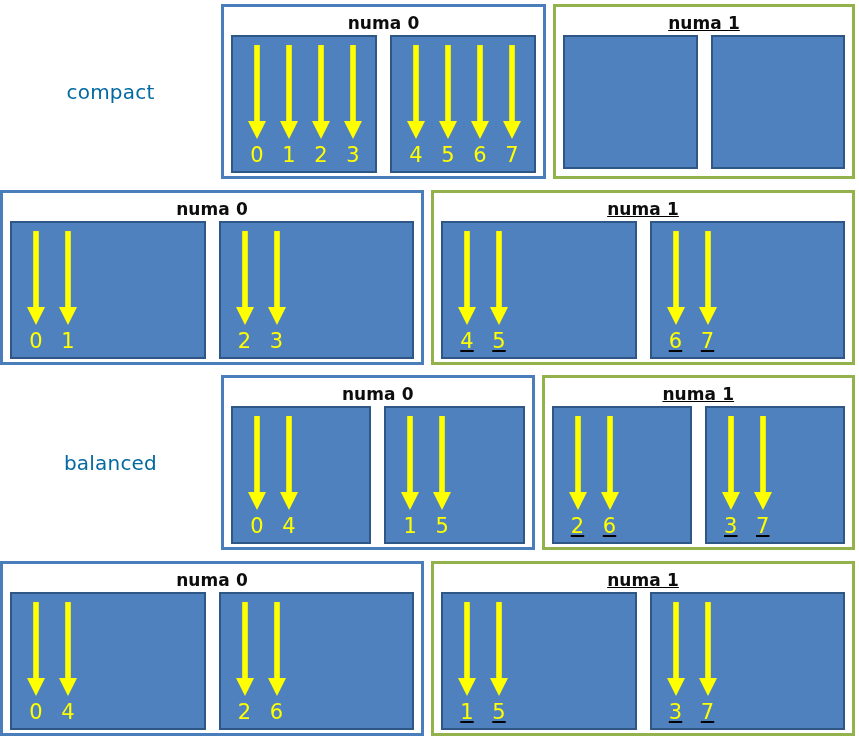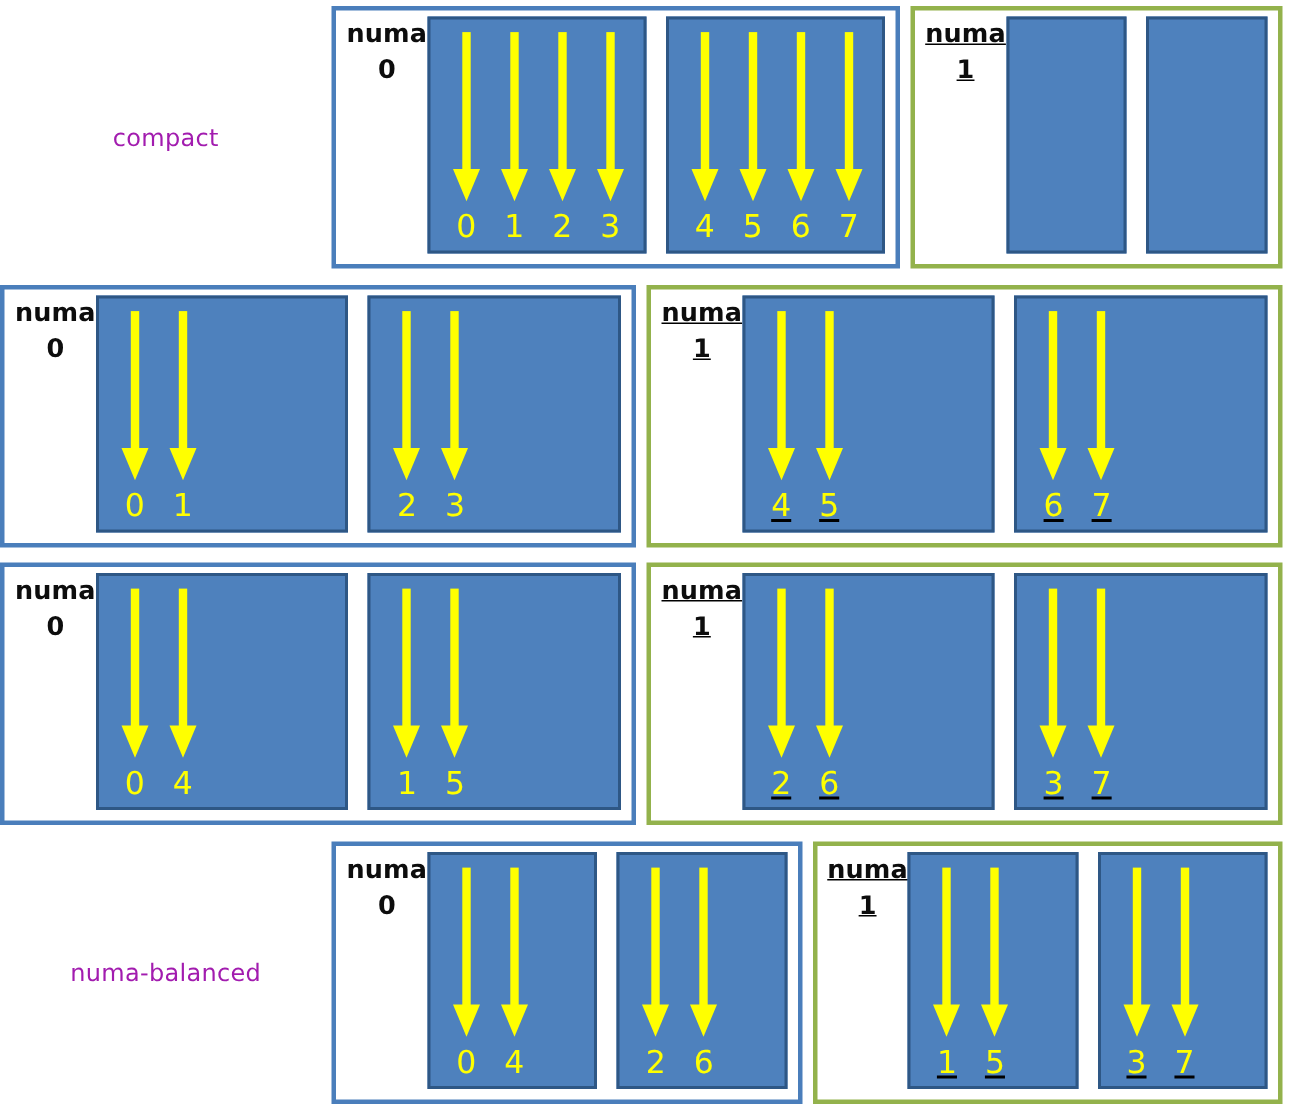--- a/index.html
+++ b/index.html
@@ -34,41 +34,41 @@
   .policy-row.r2 { top: 375px; }
   .policy-row.r3 { top: 561px; }
 
   
   .row-label {
     width: 221px;
     flex: 0 0 221px;
     display: flex;
     align-items: center;
     justify-content: center;
-    font-size: 16px;
-    color: #a21caf;
+    font-size: 20px;
+    color: #0369a1;
     letter-spacing: 0.2px;
     white-space: nowrap;
   }
 
   
   .numa-area {
     flex: 1 1 auto;
     display: flex;
     gap: 7px;
     padding-right: 4px;
   }
 
   .numa-panel {
     flex: 1 1 0;
     box-sizing: border-box;
     background: #ffffff;
     border: 3px solid #4a7ebb;
     display: flex;
-    flex-direction: row;
+    flex-direction: column;
     padding: 4px 7px 7px 7px;
   }
   .numa-panel.node1 {
     border-color: #93b24c;
     text-decoration: underline;
   }
 
   .numa-title {
     text-align: center;
     font-size: 17px;
@@ -294,20 +294,21 @@
                   </svg>
                   <div class="thread-id">7</div>
                 </div>
               </div>
             </div>
           </div>
         </div>
       </div>
     </div>
     <div class="policy-row r2">
+      <div class="row-label">balanced</div>
       <div class="numa-area">
         <div class="numa-panel">
           <div class="numa-title">numa 0</div>
           <div class="socket-wrap">
             <div class="socket">
               <div class="threads">
                 <div class="thread">
                   <svg class="arrow" viewBox="0 0 32 100" preserveAspectRatio="none">
                     <rect x="13.2" y="2" width="5.6" height="80" fill="#ffff00"></rect>
                     <polygon points="7,78 25,78 16,96" fill="#ffff00"></polygon>
@@ -380,21 +381,20 @@
                   </svg>
                   <div class="thread-id">7</div>
                 </div>
               </div>
             </div>
           </div>
         </div>
       </div>
     </div>
     <div class="policy-row r3">
-      <div class="row-label">numa-balanced</div>
       <div class="numa-area">
         <div class="numa-panel">
           <div class="numa-title">numa 0</div>
           <div class="socket-wrap">
             <div class="socket">
               <div class="threads">
                 <div class="thread">
                   <svg class="arrow" viewBox="0 0 32 100" preserveAspectRatio="none">
                     <rect x="13.2" y="2" width="5.6" height="80" fill="#ffff00"></rect>
                     <polygon points="7,78 25,78 16,96" fill="#ffff00"></polygon>

